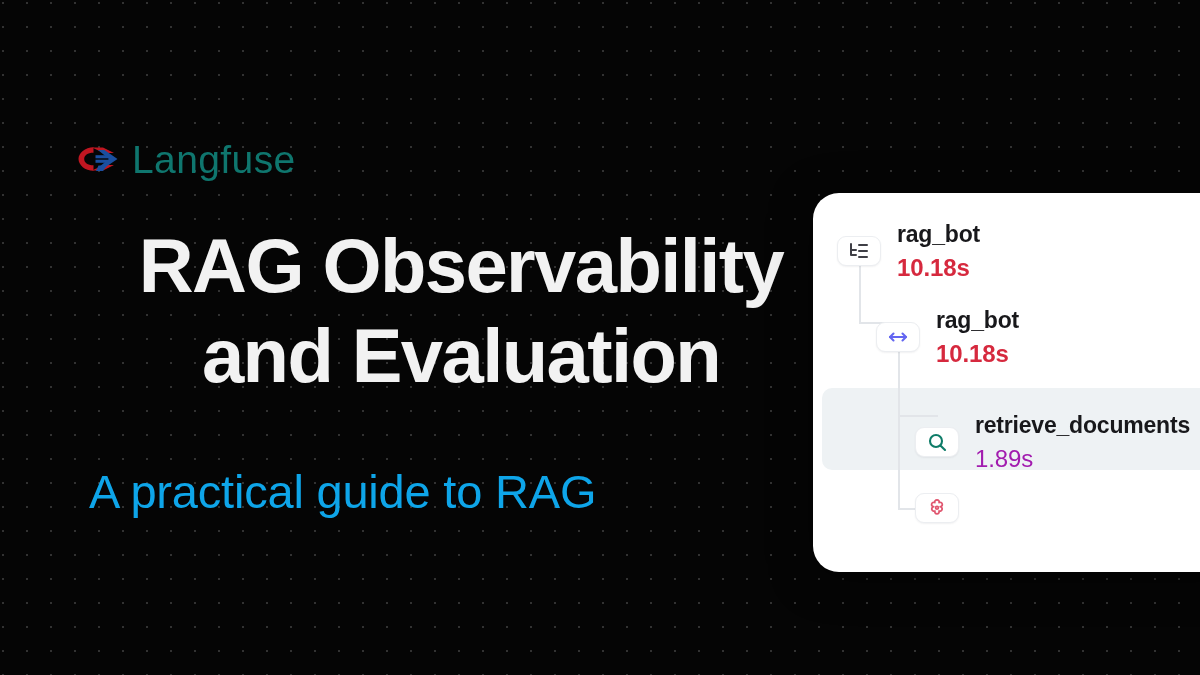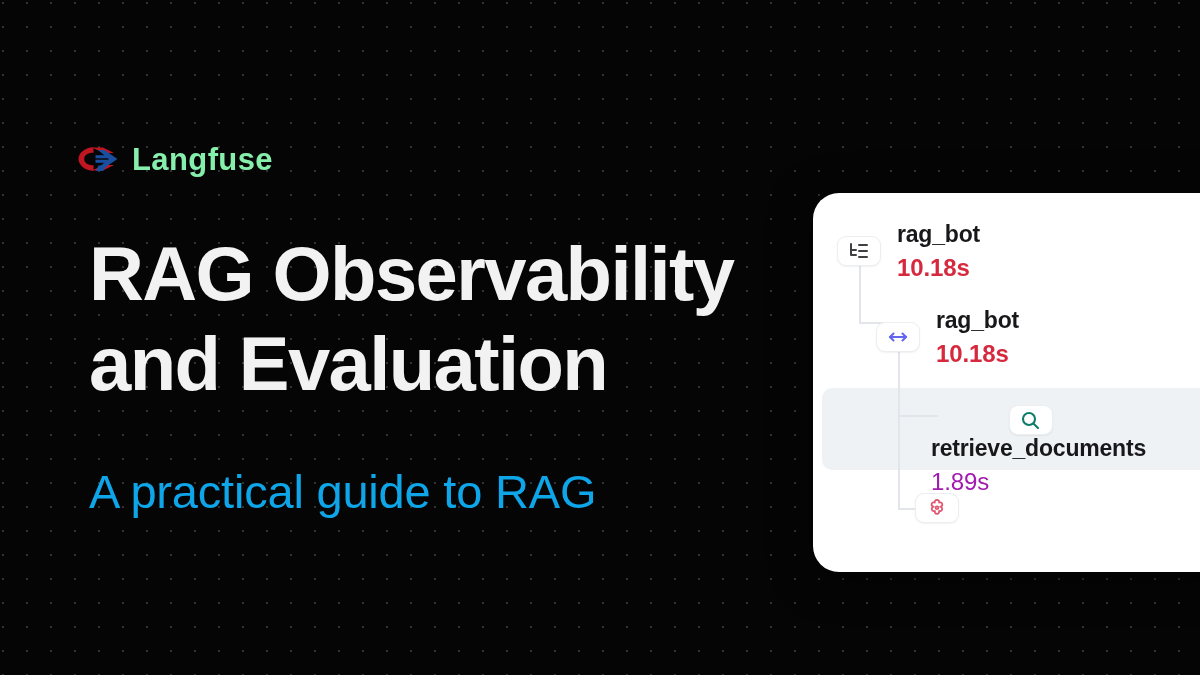--- a/index.html
+++ b/index.html
@@ -52,39 +52,40 @@
     gap: 13px;
     height: 44px;
   }
   #brand-logo {
     width: 46px;
     height: 30px;
     display: block;
     flex: 0 0 auto;
   }
   #brand-name {
-    color: #86efac;
-    font-size: 31px;
-    font-weight: 700;
+    color: #0f766e;
+    font-size: 39px;
+    font-weight: 400;
     letter-spacing: 0.4px;
     line-height: 1;
     white-space: nowrap;
   }
 
   #headline {
     position: absolute;
     left: 0;
     top: 213px;
     width: 760px;
     color: #f2f2f2;
     font-size: 76px;
     font-weight: 700;
     line-height: 1.18;
     letter-spacing: -1.6px;
-    margin: 16px;
+    margin: 8px;
+    text-align: center;
   }
   #headline .ln { display: block; }
 
   #subhead {
     position: absolute;
     left: 0;
     top: 437px;
     width: 560px;
     color: #0ea5e9;
     font-size: 47px;
@@ -249,21 +250,21 @@
           </svg>
         </span>
         <span class="node-body">
           <span class="node-title">rag_bot</span>
           <span class="node-meta">
             <span class="lat-red">10.18s</span>
           </span>
         </span>
       </div>
 
-      <div class="node" style="left:102px; top:212px;flex-direction:column;">
+      <div class="node" style="left:102px; top:219px;">
         <span class="node-icon">
           <svg width="21" height="21" viewBox="0 0 21 21" fill="none" stroke="#0e7c68" stroke-width="2.1" stroke-linecap="round">
             <circle cx="9" cy="9" r="6"></circle>
             <path d="M13.4 13.4 L18 18"></path>
           </svg>
         </span>
         <span class="node-body">
           <span class="node-title">retrieve_documents</span>
           <span class="node-meta">
             <span class="lat-gray">1.89s</span>

